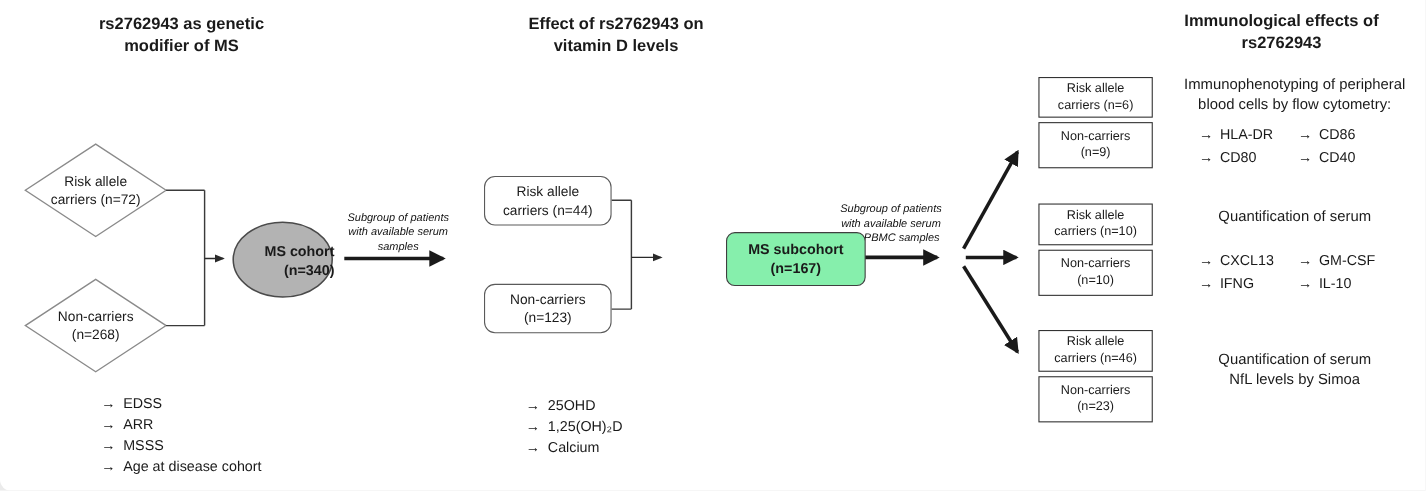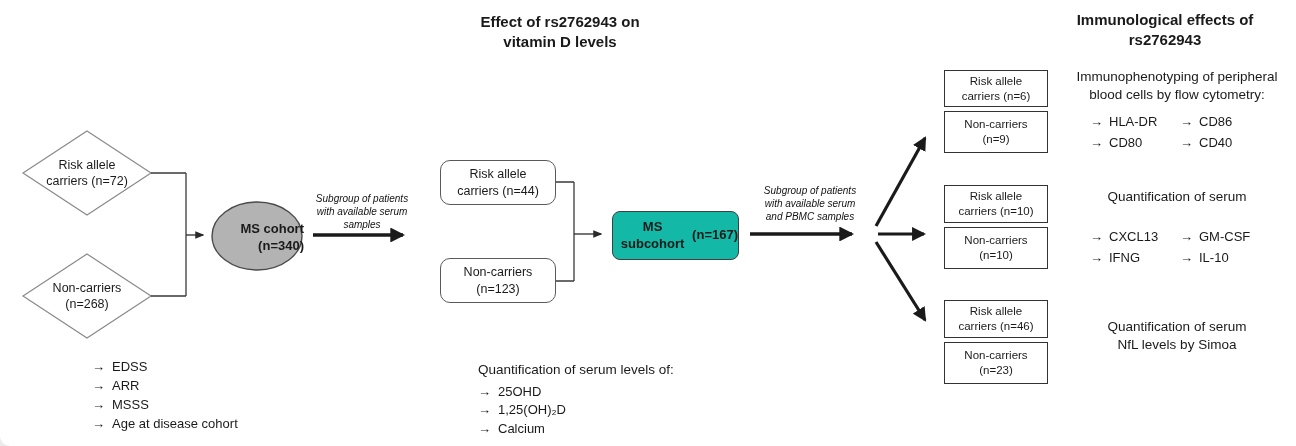--- a/index.html
+++ b/index.html
@@ -8,23 +8,23 @@
             overflow:hidden; border-radius:0 0 0 10px; }
   .wires { position:absolute; left:0; top:0; z-index:1; }
   .txt { position:absolute; z-index:2; }
   .title { font-size:15px; font-weight:bold; text-align:center; line-height:1.3; }
   .shape-label { text-align:center; font-size:12.5px; line-height:1.3; }
   .ellipse-label { text-align:right; font-size:13px; font-weight:bold; line-height:1.3; }
   .small-italic { font-style:italic; font-size:10px; text-align:center; line-height:1.3; color:#111; }
   .rbox { position:absolute; z-index:2; background:#fff; border:1.2px solid #5a5a5a; border-radius:10px;
           display:flex; flex-direction:column; align-items:center; justify-content:center;
           font-size:12.5px; line-height:1.3; text-align:center; }
-  .graybox { position:absolute; z-index:2; background:#14b8a6; border:1.5px solid #3f3f3f; border-radius:8px;
-             display:flex; flex-direction:row; align-items:center; justify-content:center;
-             font-weight:bold; font-size:13px; line-height:1.3; text-align:center; }
+  .graybox { position:absolute; z-index:2; background:#86efac; border:1.5px solid #3f3f3f; border-radius:8px;
+             display:flex; flex-direction:column; align-items:center; justify-content:center;
+             font-weight:bold; font-size:13px; line-height:1.3; text-align:center;margin-left:48px; }
   .sbox { position:absolute; z-index:2; background:#fff; border:1px solid #333;
           display:flex; flex-direction:column; align-items:center; justify-content:center;
           font-size:11.5px; line-height:1.3; text-align:center; }
   .desc { font-size:13.5px; text-align:center; line-height:1.35; }
   .marker-grid { position:absolute; z-index:2; display:grid; grid-template-columns:90px 90px;
                  row-gap:6px; font-size:13px; }
   .mrow { display:flex; gap:6px; align-items:baseline; white-space:nowrap; }
   .vlist { position:absolute; z-index:2; font-size:13px; line-height:1.45; }
   .vlist .row { display:flex; gap:7px; align-items:baseline; }
   .quant-head { font-size:13.5px; margin-bottom:3px; }
@@ -58,20 +58,24 @@
     <path d="M556,182 H574 M556,281 H574 M574,182 V281" fill="none" stroke="#3a3a3a" stroke-width="1.3"></path>
     <path d="M574,234 H601" fill="none" stroke="#2a2a2a" stroke-width="1.3" marker-end="url(#ahS)"></path>
 
     <path d="M750,234 H852" fill="none" stroke="#1a1a1a" stroke-width="3.4" marker-end="url(#ahB)"></path>
 
     <path d="M876,226 L925,138" fill="none" stroke="#1a1a1a" stroke-width="3.2" marker-end="url(#ahB)"></path>
     <path d="M878,234 H924" fill="none" stroke="#1a1a1a" stroke-width="3.2" marker-end="url(#ahB)"></path>
     <path d="M876,242 L925,320" fill="none" stroke="#1a1a1a" stroke-width="3.2" marker-end="url(#ahB)"></path>
   </svg>
 
+  <div class="txt title" style="left:40px; top:12px; width:250px;">
+    <div>rs2762943 as genetic</div>
+    <div>modifier of MS</div>
+  </div>
   <div class="txt title" style="left:435px; top:12px; width:250px;">
     <div>Effect of rs2762943 on</div>
     <div>vitamin D levels</div>
   </div>
   <div class="txt title" style="left:1040px; top:10px; width:250px;">
     <div>Immunological effects of</div>
     <div>rs2762943</div>
   </div>
 
   <div class="txt shape-label" style="left:17px; top:157px; width:140px;">
@@ -202,21 +206,20 @@
         <span class="arrow-glyph">→</span>
         <span>MSSS</span>
       </div>
     <div class="row">
         <span class="arrow-glyph">→</span>
         <span>Age at disease cohort</span>
       </div>
   </div>
 
   <div class="vlist" style="left:478px; top:360px;">
-    <div class="quant-head">Quantification of serum levels of:</div>
     <div class="row">
         <span class="arrow-glyph">→</span>
         <span>25OHD</span>
       </div>
     <div class="row">
         <span class="arrow-glyph">→</span>
         <span>1,25(OH)₂D</span>
       </div>
     <div class="row">
         <span class="arrow-glyph">→</span>

